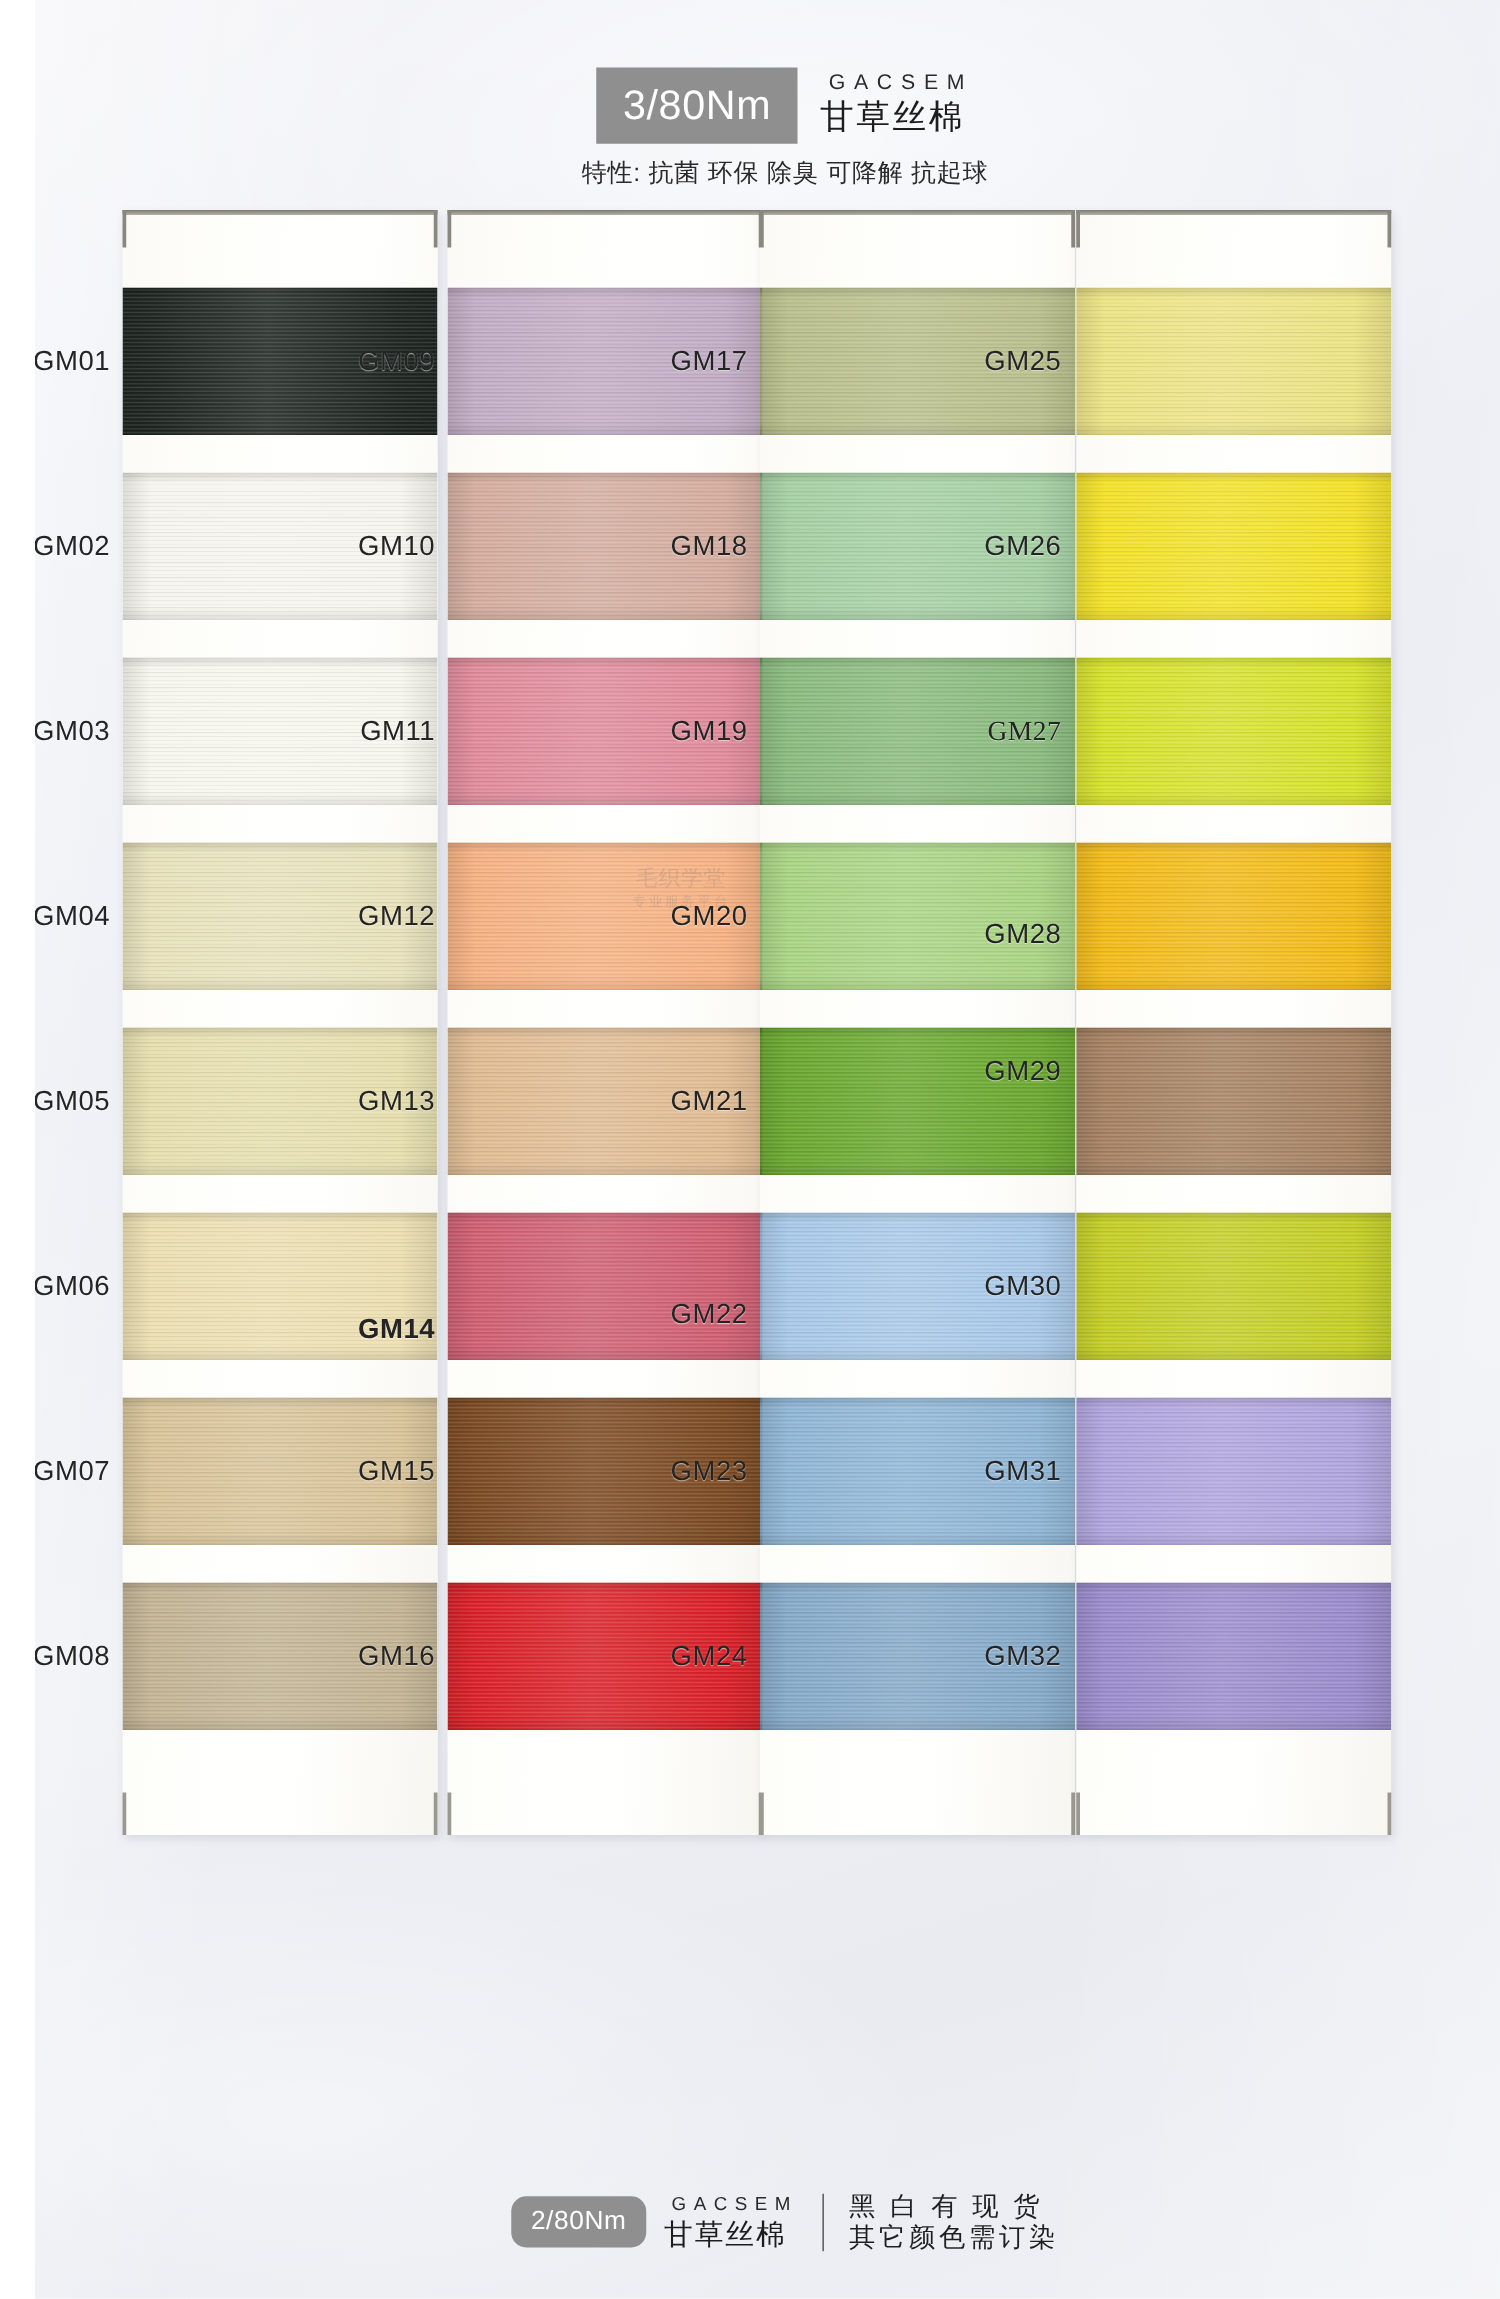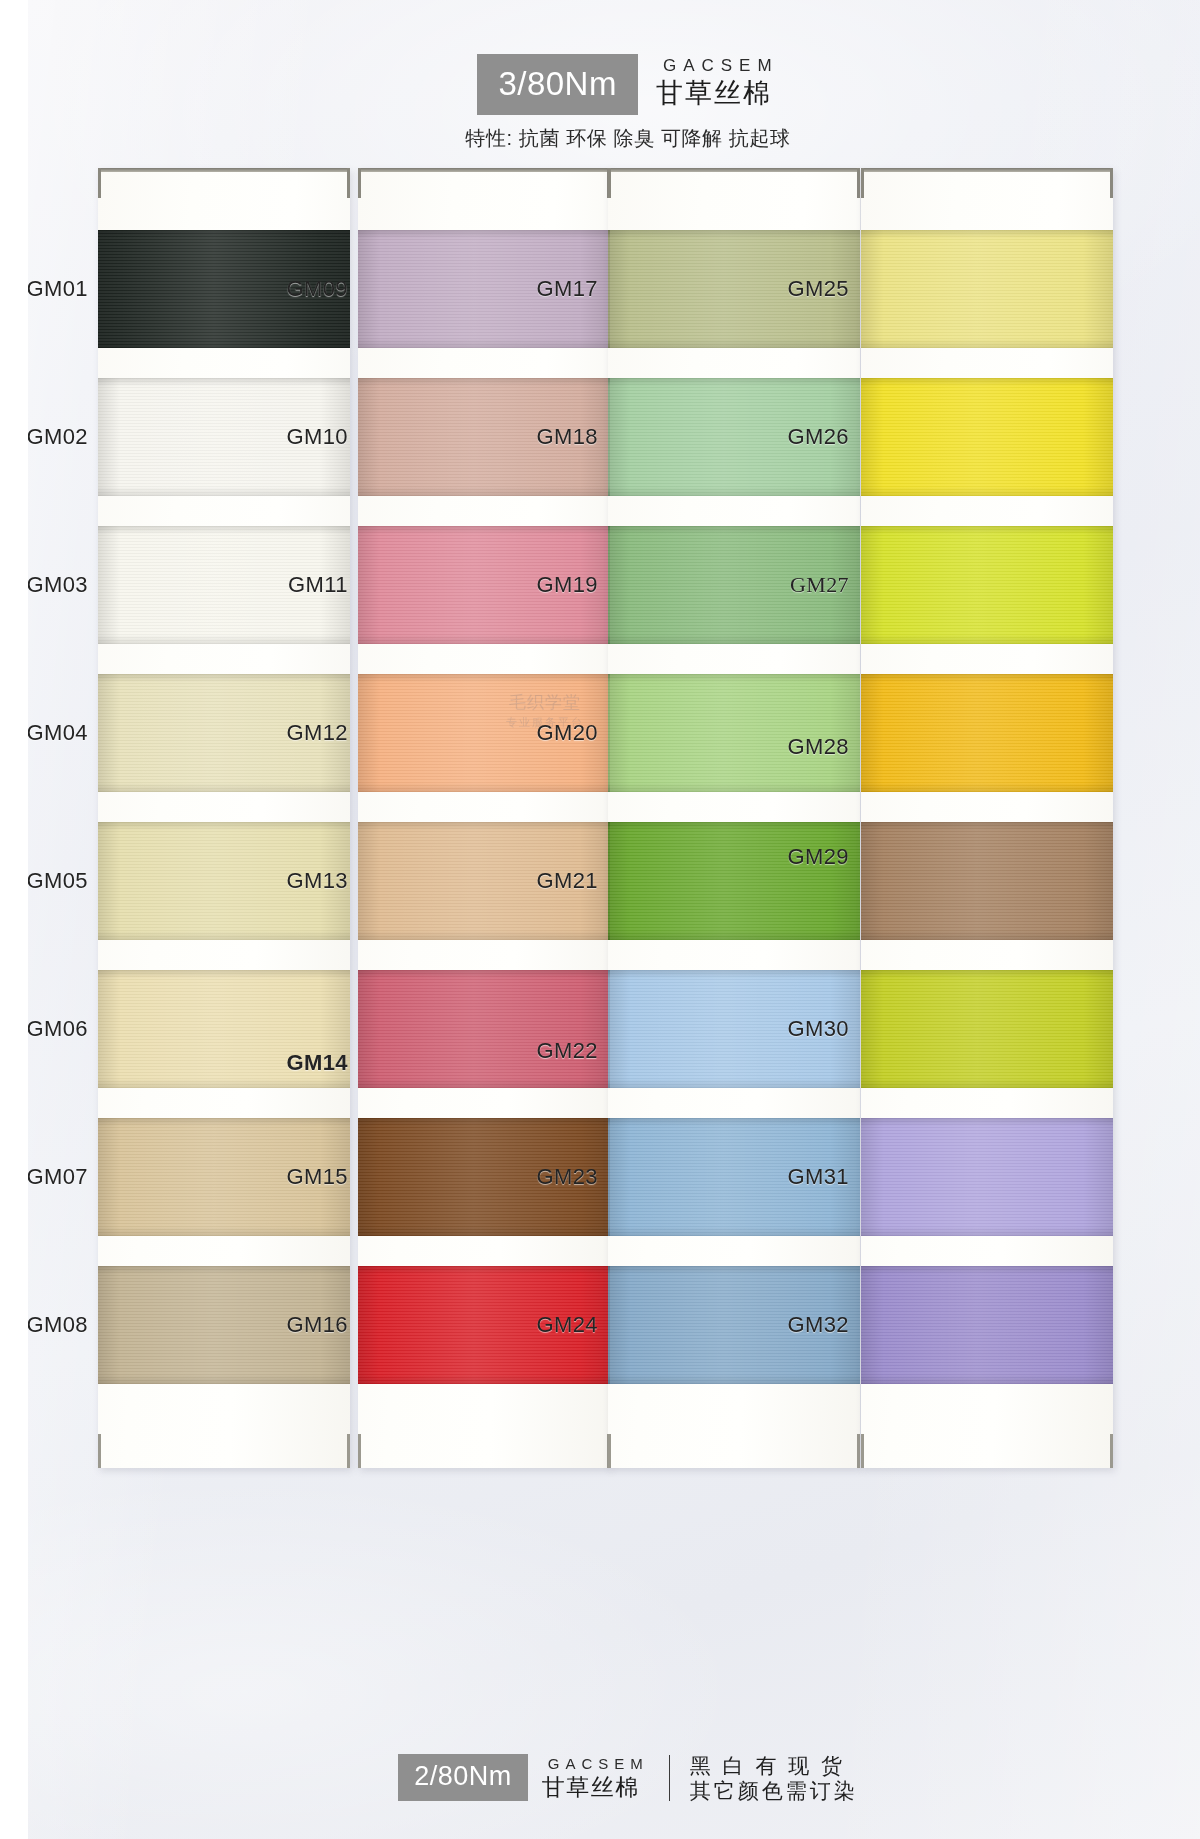--- a/index.html
+++ b/index.html
@@ -205,22 +205,23 @@
     left: 0;
     bottom: 36px;
     width: 1200px;
     z-index: 5;
     display: flex;
     align-items: center;
     justify-content: center;
     gap: 14px;
   }
   .footer .count-badge {
-    font-size: 27px;
+    font-size: 21px;
     padding: 9px 16px 11px 16px;
+    border-radius: 12px;
   }
   .footer-brand {
     display: flex;
     flex-direction: column;
     line-height: 1.12;
   }
   .footer-brand .brand-en {
     font-size: 15px;
     letter-spacing: 6px;
     text-indent: 6px;

